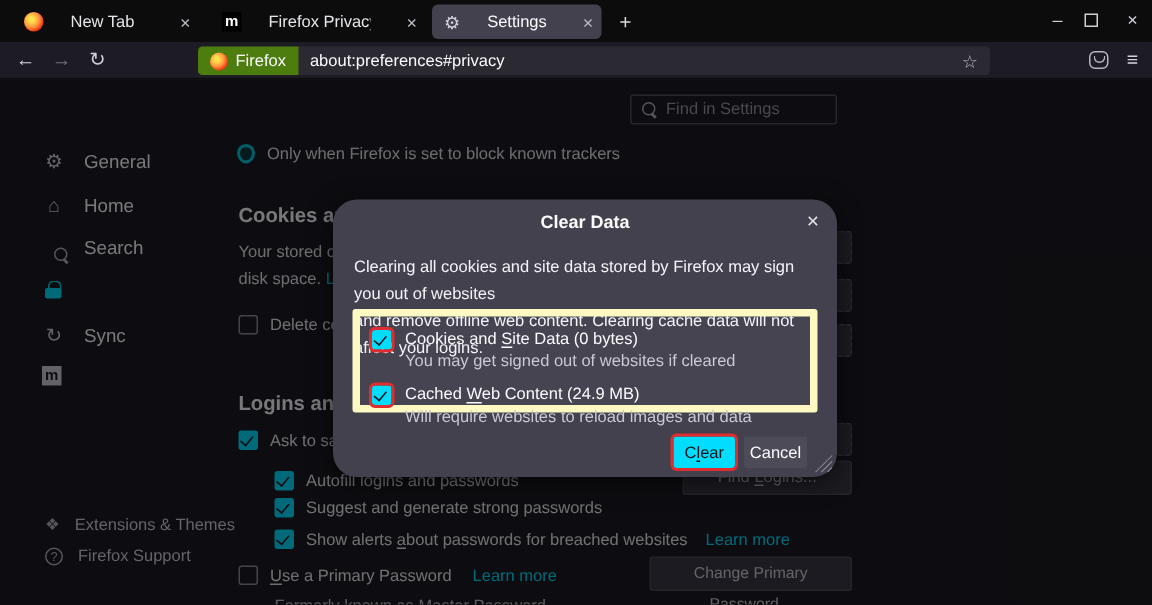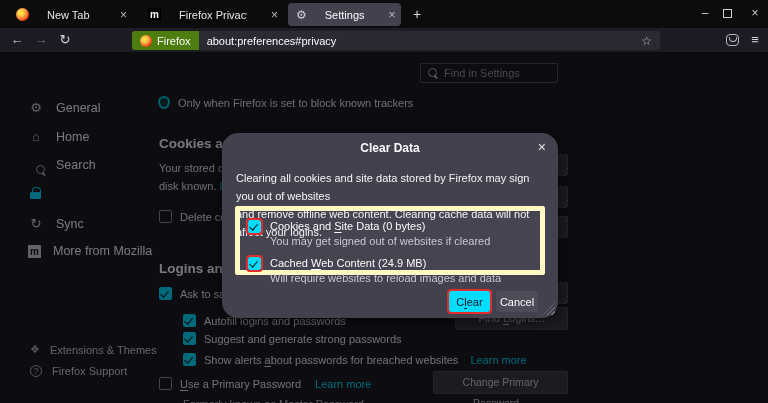--- a/index.html
+++ b/index.html
@@ -163,21 +163,20 @@
       </div>
       <div class="abs side-item selected" style="top:134px;">
         <span class="lockic"></span>
       </div>
       <div class="abs side-item" style="top:163px;">
         <span class="ic">↻</span>
         <span>Sync</span>
       </div>
       <div class="abs side-item" style="top:191px;">
         <span class="mozicon" style="background:#cfcfd8;color:#1c1b22;">m</span>
-        <span>More from Mozilla</span>
       </div>
       <div class="abs side-foot" style="top:290px;">
         <span style="color:#b5b5bf;">❖</span>
         <span>Extensions &amp; Themes</span>
       </div>
       <div class="abs side-foot" style="top:312px;">
         <span style="width:12px;height:12px;border:1px solid #b5b5bf;border-radius:50%;font-size:8.5px;display:flex;align-items:center;justify-content:center;color:#b5b5bf;">?</span>
         <span>Firefox Support</span>
       </div>
 
@@ -187,21 +186,21 @@
       </div>
 
       <div class="abs" style="left:158px; top:43px; display:flex; align-items:flex-end; gap:8px;">
         <span class="shieldic"></span>
         <span class="ptext">Only when Firefox is set to block known trackers</span>
       </div>
 
       <h2 class="sec abs" style="left:159px; top:83px;">Cookies and Site Data</h2>
       <div class="abs ptext" style="left:159px; top:109px;">Your stored cookies, site data, and cache are currently using</div>
       <div class="abs ptext" style="left:159px; top:127px;">
-        <span>disk known.</span>
+        <span>disk space.</span>
         <span class="link">Learn more</span>
       </div>
       <div class="abs cbrow" style="left:159px; top:157px;">
         <span class="cb un"></span>
         <span>Delete cookies and site data when Firefox is closed</span>
       </div>
       <div class="pgbtn" style="left:448px; top:101px; width:120px; height:22px;"></div>
       <div class="pgbtn" style="left:448px; top:133px; width:120px; height:22px;"></div>
       <div class="pgbtn" style="left:448px; top:163px; width:120px; height:22px;"></div>
 

